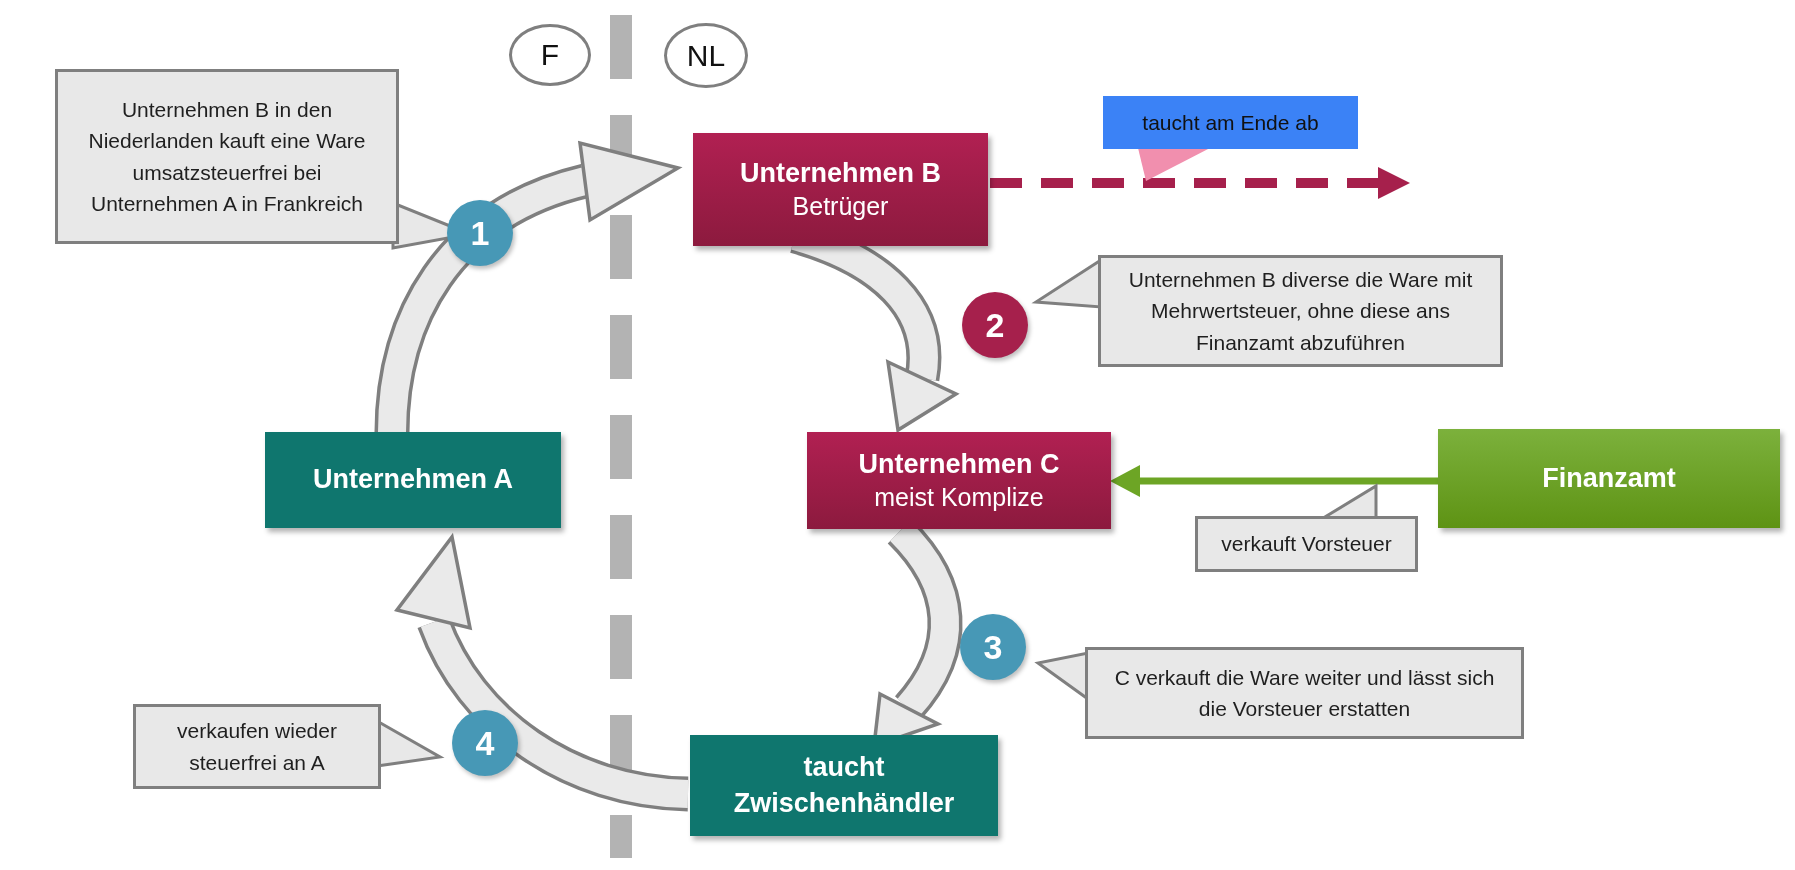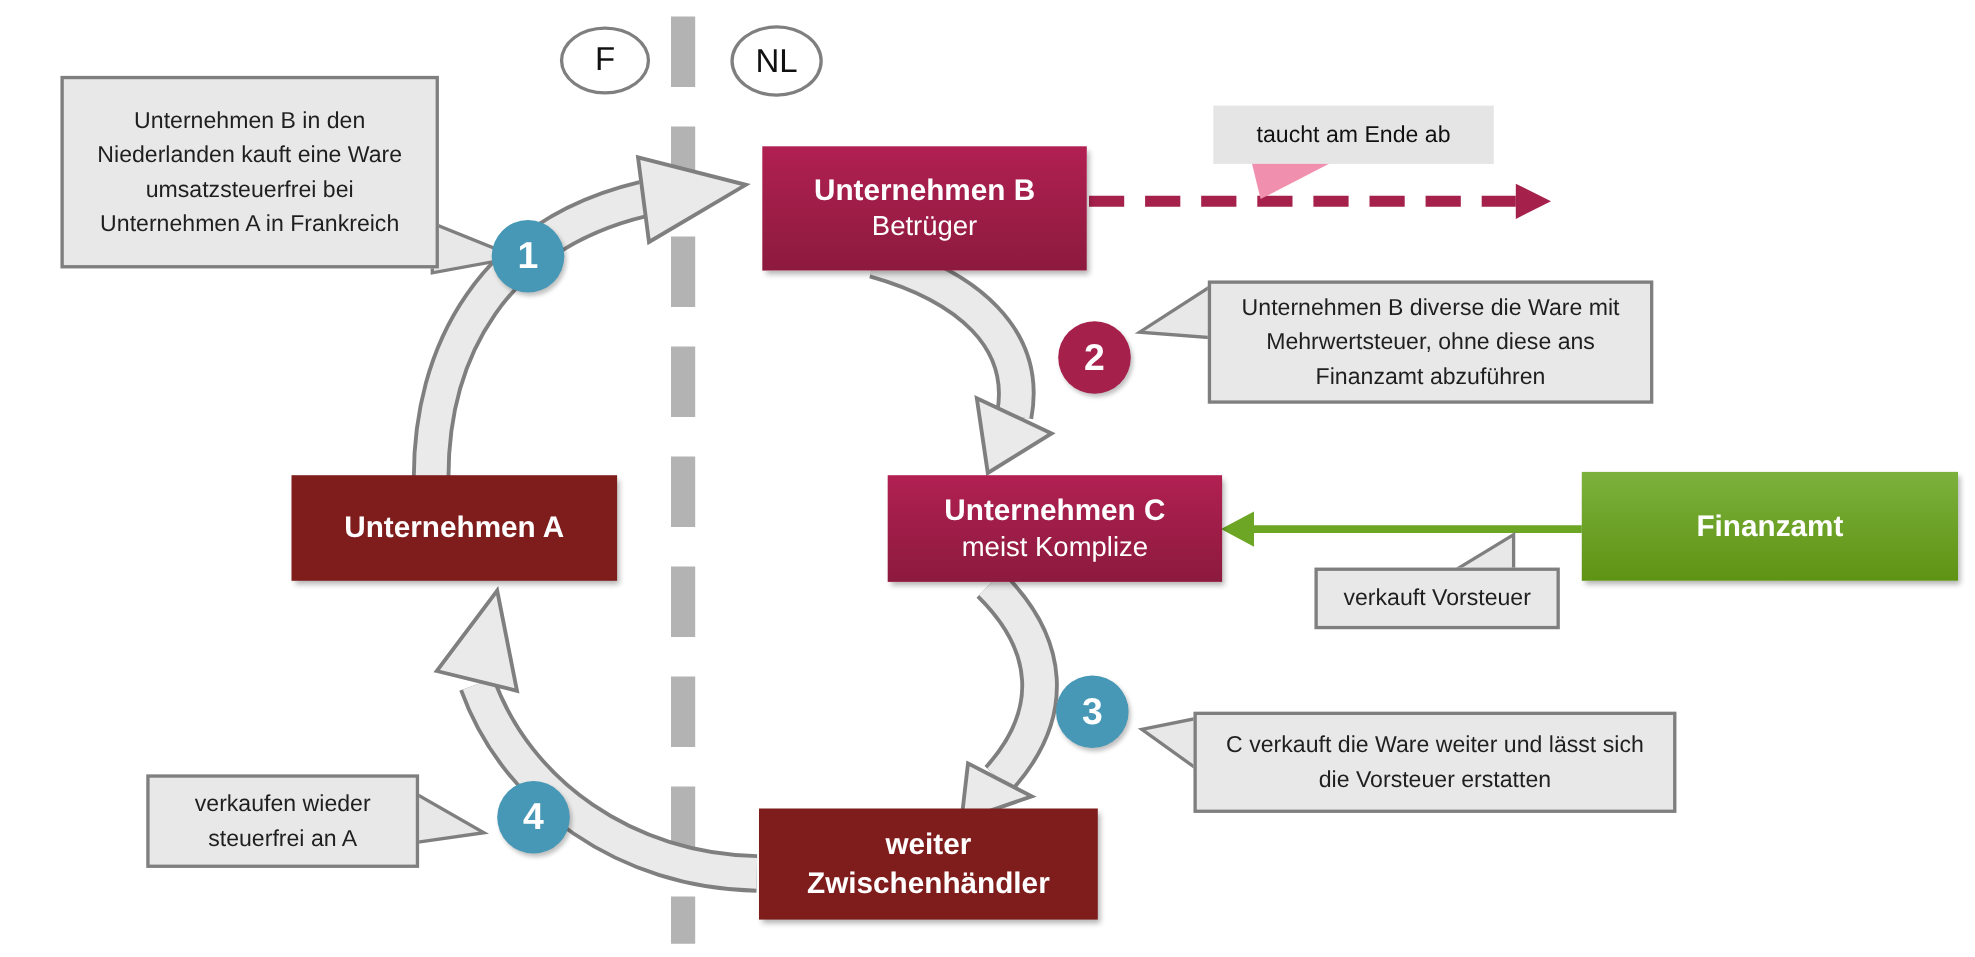--- a/index.html
+++ b/index.html
@@ -9,29 +9,29 @@
   }
   #flow-svg{position:absolute;left:0;top:0;width:1795px;height:870px;}
   .abs{position:absolute;box-sizing:border-box;}
   .node{
     display:flex;flex-direction:column;align-items:center;justify-content:center;
     color:#fff;text-align:center;box-shadow:3px 4px 5px rgba(0,0,0,0.30);
   }
   .node .t1{font-weight:bold;font-size:27px;line-height:1.3;}
   .node .t2{font-size:25px;line-height:1.25;}
   .crimson-grad{background:linear-gradient(180deg,#b12052 0%,#8c1a3e 100%);}
-  .teal{background:#7f1d1d;}
+  .teal{background:#0f766e;}
   .green-grad{background:linear-gradient(180deg,#7cb13c 0%,#5e9314 100%);}
   .callout{
     background:#e8e8e8;border:3px solid #7f7f7f;color:#1f1f1f;
     display:flex;align-items:center;justify-content:center;text-align:center;
     font-size:21px;line-height:1.5;padding:6px 10px;
   }
   .pink-note{
-    background:#e5e5e5;color:#111;display:flex;align-items:center;justify-content:center;
+    background:#3b82f6;color:#111;display:flex;align-items:center;justify-content:center;
     text-align:center;font-size:21px;
   }
   .step-circle{
     border-radius:50%;width:66px;height:66px;display:flex;align-items:center;justify-content:center;
     color:#fff;font-weight:bold;font-size:34px;box-shadow:2px 3px 4px rgba(0,0,0,0.25);
   }
   .step-teal{background:#4798b6;}
   .step-crimson{background:#a6204c;}
   .country-oval{
     border:3px solid #7f7f7f;border-radius:50%;background:#fff;color:#111;
@@ -100,21 +100,21 @@
   <div class="abs node crimson-grad" style="left:807px;top:432px;width:304px;height:97px;">
     <div class="t1">Unternehmen C</div>
     <div class="t2">meist Komplize</div>
   </div>
 
   <div class="abs node teal" style="left:265px;top:432px;width:296px;height:96px;">
     <div class="t1">Unternehmen A</div>
   </div>
 
   <div class="abs node teal" style="left:690px;top:735px;width:308px;height:101px;">
-    <div class="t1">weiter</div>
+    <div class="t1">taucht</div>
     <div class="t1">Zwischenhändler</div>
   </div>
 
   <div class="abs node green-grad" style="left:1438px;top:429px;width:342px;height:99px;">
     <div class="t1">Finanzamt</div>
   </div>
 
   <div class="abs callout" style="left:1195px;top:516px;width:223px;height:56px;">
     <span>verkauft Vorsteuer</span>
   </div>

